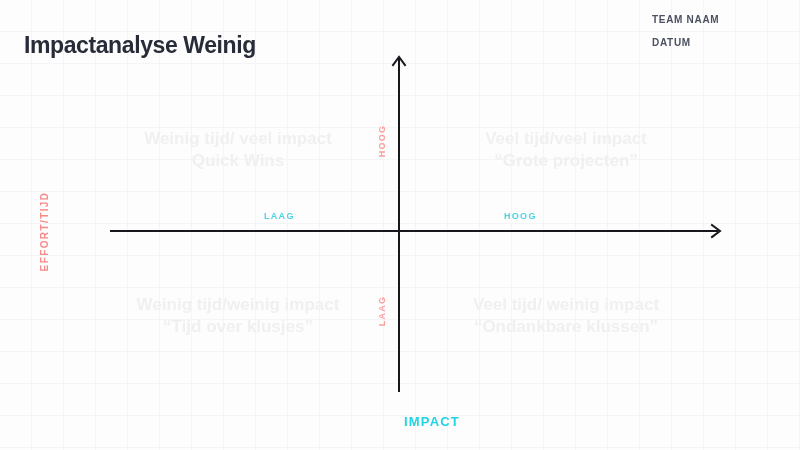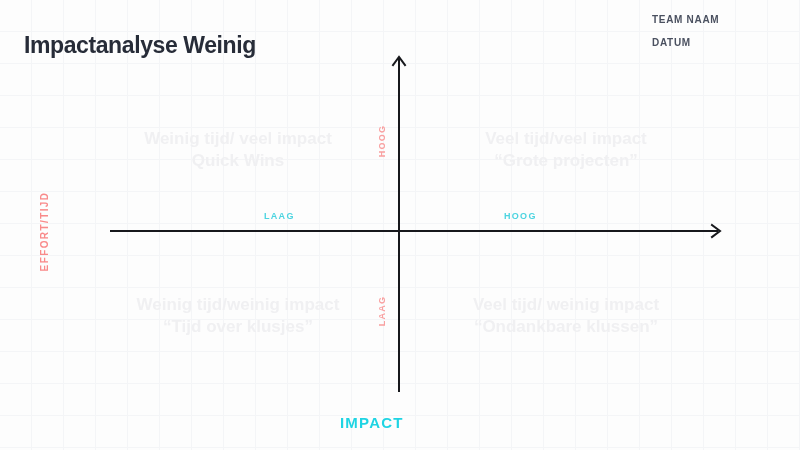--- a/index.html
+++ b/index.html
@@ -96,22 +96,22 @@
     font-weight: bold;
     letter-spacing: 1.4px;
     color: #f98a8a;
     white-space: nowrap;
   }
   #impact-label {
     position: absolute;
     left: 340px;
     top: 414px;
     width: 120px;
-    text-align: left;
-    font-size: 15px;
+    text-align: right;
+    font-size: 13px;
     font-weight: bold;
     letter-spacing: 1.2px;
     color: #1fd4e3;
     white-space: nowrap;
   }
 
   
   .tick-x {
     position: absolute;
     font-size: 9px;

